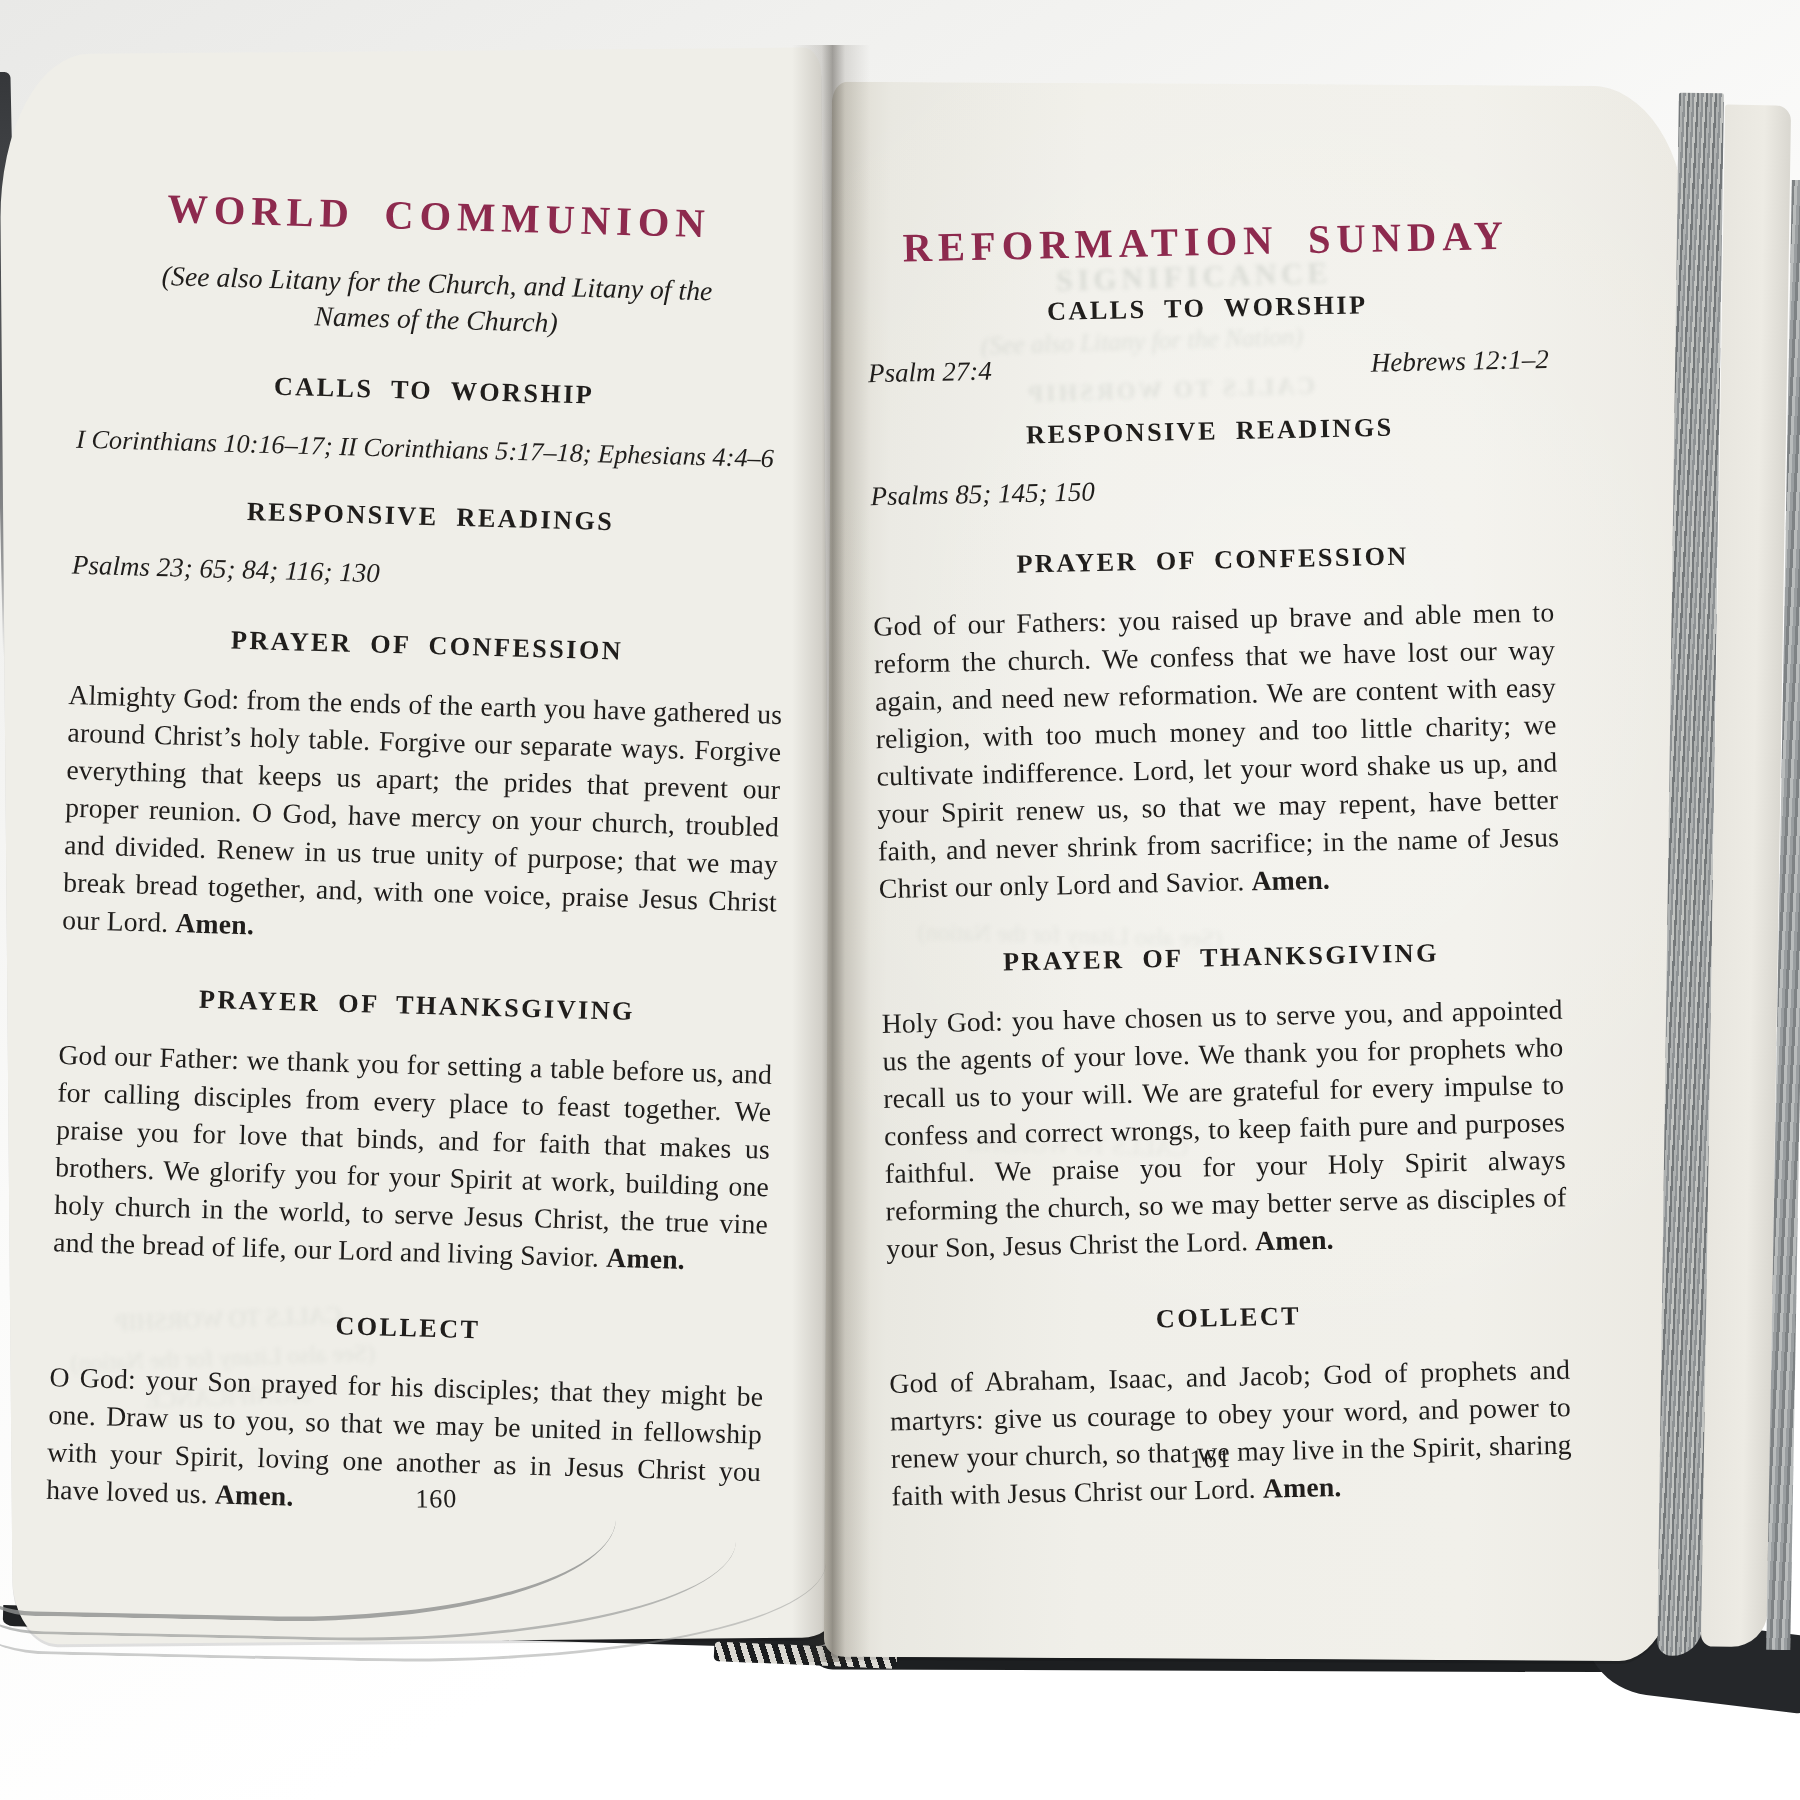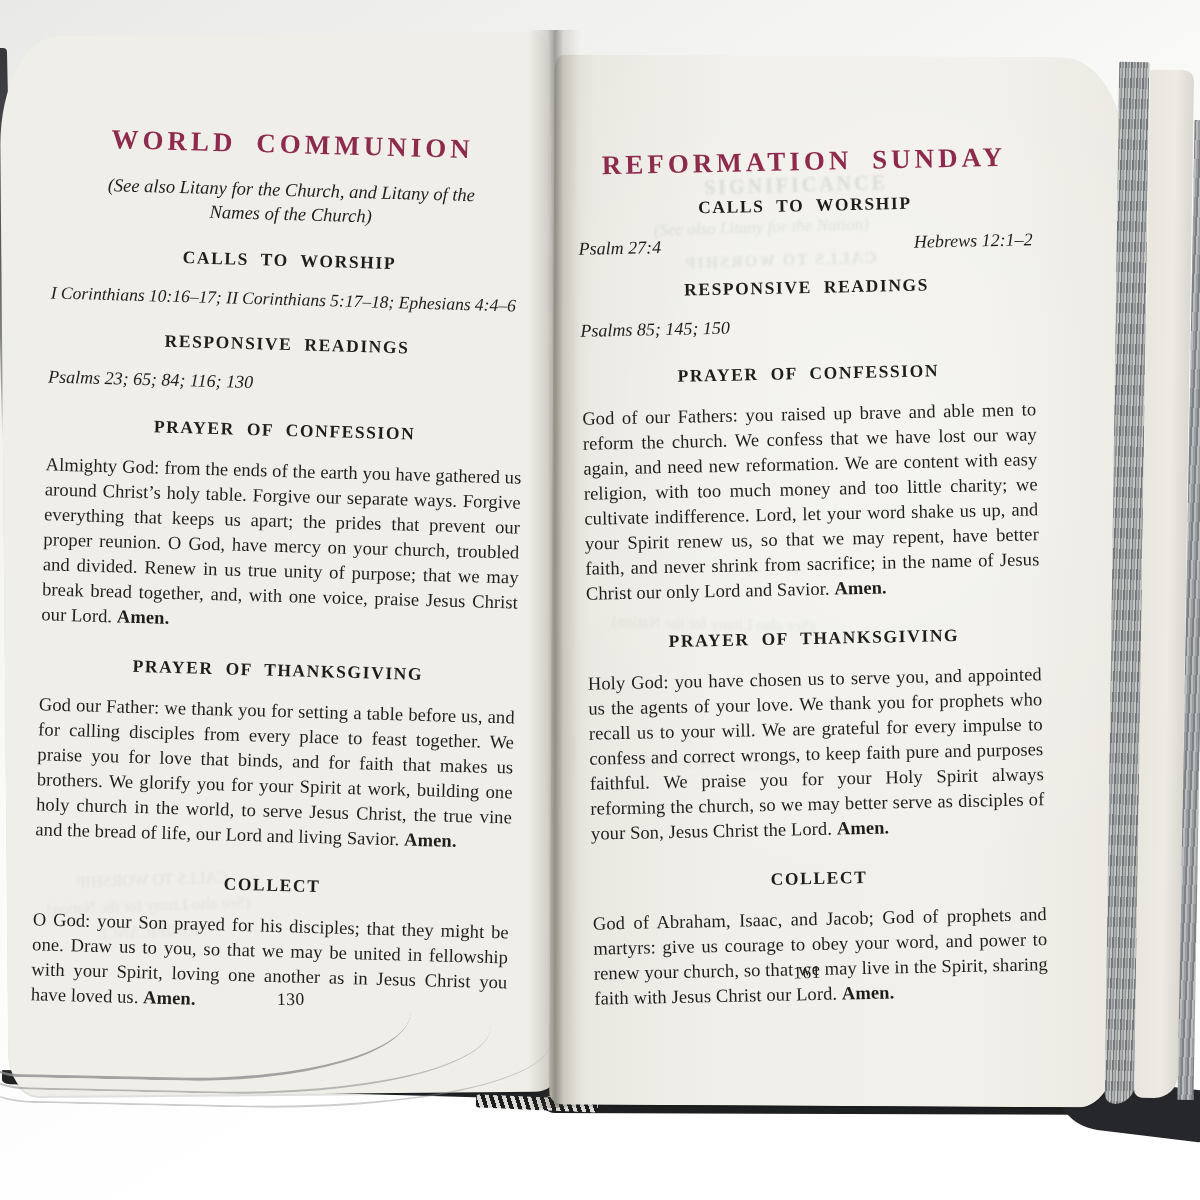--- a/index.html
+++ b/index.html
@@ -170,21 +170,21 @@
 
       <h2 class="sect-head">PRAYER OF CONFESSION</h2>
       <p class="para"><span>Almighty God: from the ends of the earth you have gathered us around Christ’s holy table. Forgive our separate ways. Forgive everything that keeps us apart; the prides that prevent our proper reunion. O God, have mercy on your church, troubled and divided. Renew in us true unity of purpose; that we may break bread together, and, with one voice, praise Jesus Christ our Lord.</span> <b>Amen.</b></p>
 
       <h2 class="sect-head">PRAYER OF THANKSGIVING</h2>
       <p class="para"><span>God our Father: we thank you for setting a table before us, and for calling disciples from every place to feast together. We praise you for love that binds, and for faith that makes us brothers. We glorify you for your Spirit at work, building one holy church in the world, to serve Jesus Christ, the true vine and the bread of life, our Lord and living Savior.</span> <b>Amen.</b></p>
 
       <h2 class="sect-head">COLLECT</h2>
       <p class="para"><span>O God: your Son prayed for his disciples; that they might be one. Draw us to you, so that we may be united in fellowship with your Spirit, loving one another as in Jesus Christ you have loved us.</span> <b>Amen.</b></p>
     </div>
-    <div class="pgnum">130</div>
+    <div class="pgnum">160</div>
   </div>
 
   <div class="page page-right">
     <div class="ghost g-sig">SIGNIFICANCE</div>
     <div class="ghost g-see">(See also Litany for the Nation)</div>
     <div class="ghost g-calls">CALLS TO WORSHIP</div>
     <div class="ghost gr1">(See also Litany for the Nation)</div>
     <div class="ghost gr2">CALLS TO WORSHIP</div>
     <div class="content">
       <h1 class="title">REFORMATION SUNDAY</h1>

